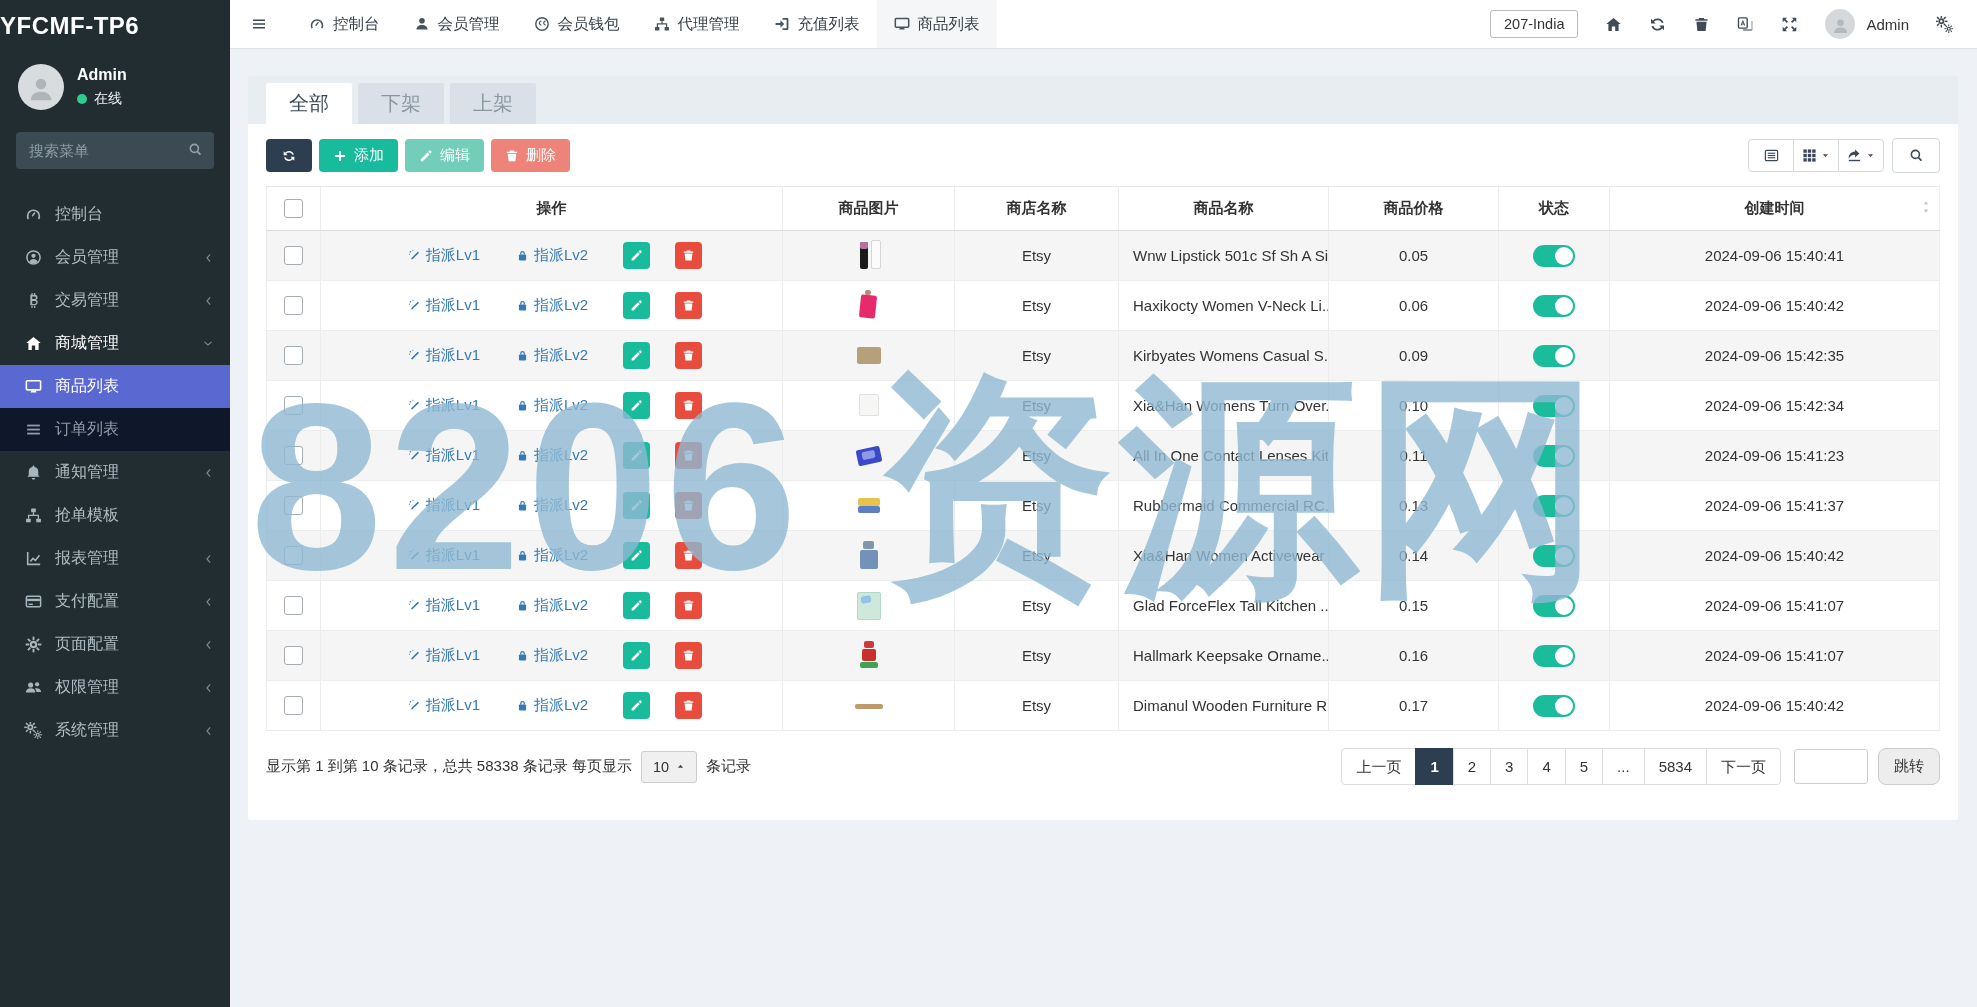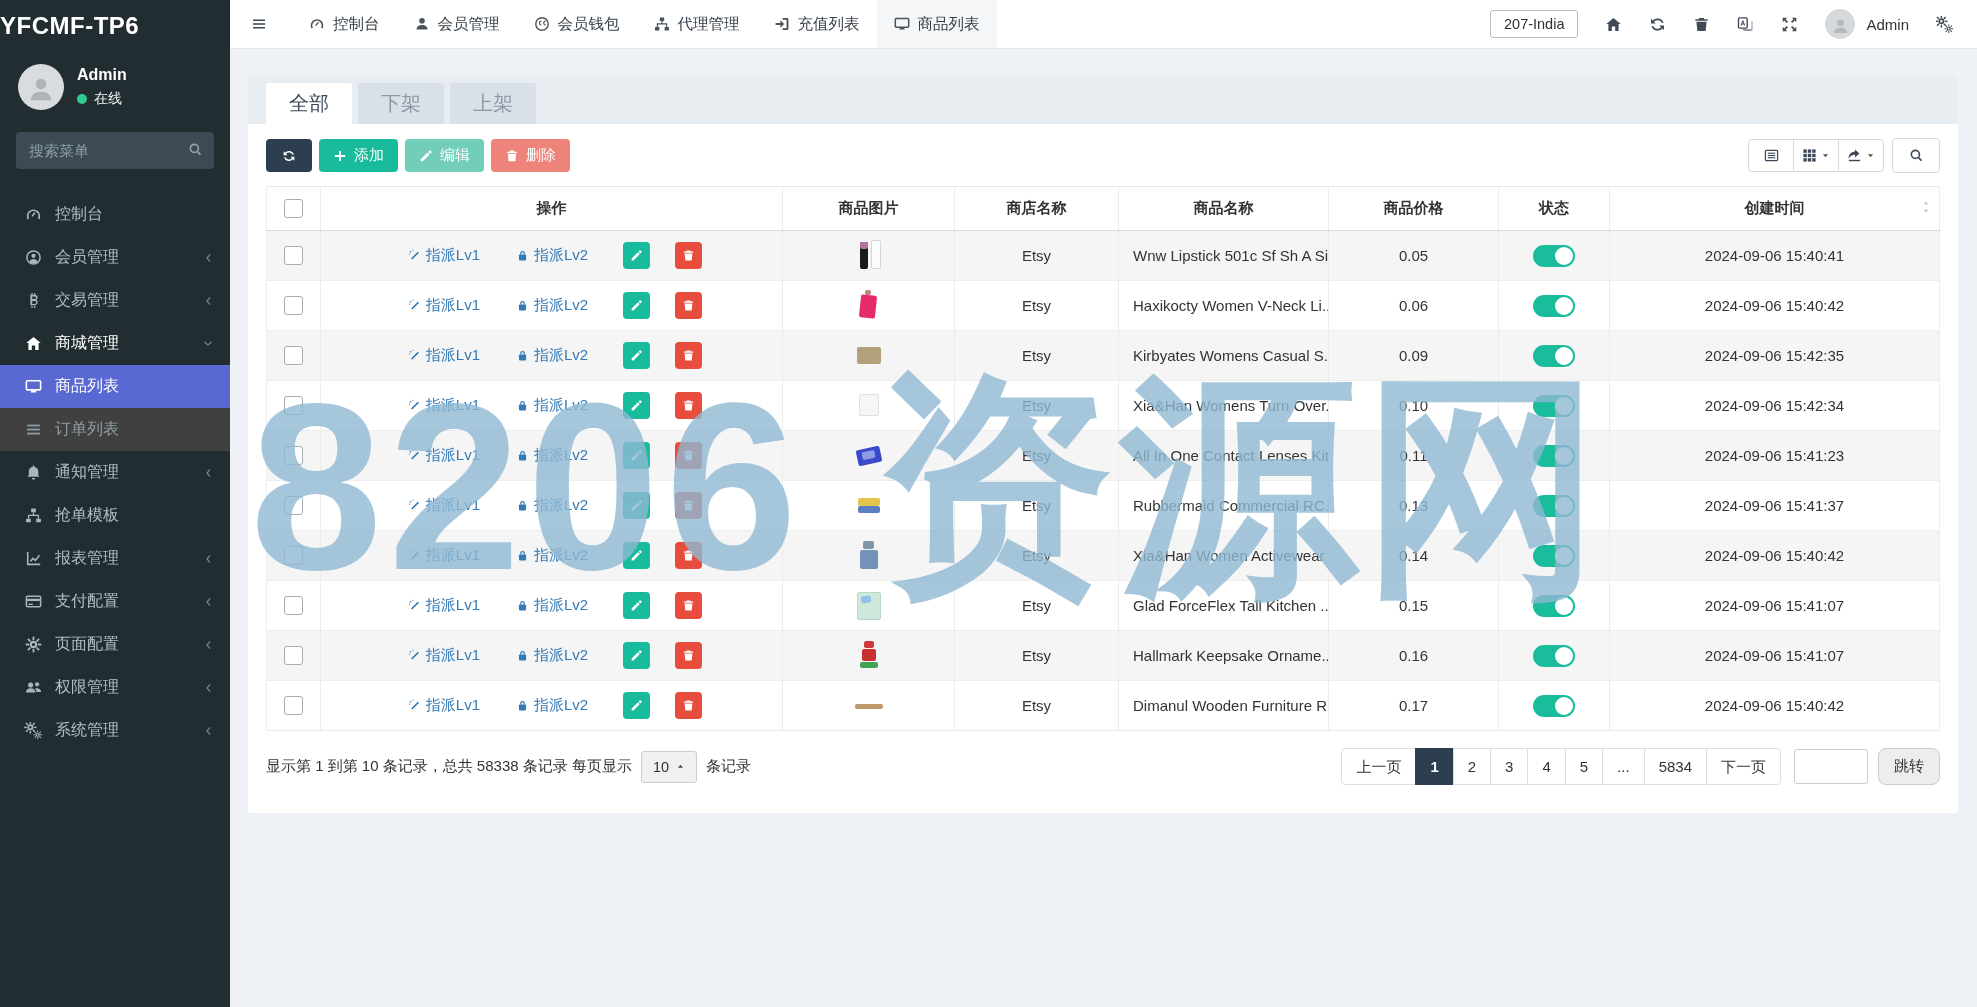--- a/index.html
+++ b/index.html
@@ -22,21 +22,21 @@
   .side-search input::placeholder{color:#8d9da5;}
   .side-search .s-ic{position:absolute;right:11px;top:10px;width:15px;height:15px;color:#93a3ab;}
   #side-menu{flex:1;padding-top:8px;}
   .mi{height:43px;display:flex;align-items:center;padding:0 16px 0 24px;gap:12px;font-size:16px;color:#b0bec5;cursor:pointer;}
   .mi .mi-ic{width:19px;height:17px;color:#a7b6bd;flex:none;}
   .mi .chev{margin-left:auto;width:12px;height:12px;color:#7c8b92;}
   .mi.open{color:#fff;}
   .mi.open .mi-ic{color:#fff;}
   .mi.active{background:#5a68d2;color:#fff;}
   .mi.active .mi-ic{color:#fff;}
-  .mi.submenu{background:#404040;color:#8e9ea6;}
+  .mi.submenu{background:#0f172a;color:#8e9ea6;}
   .mi.submenu .mi-ic{color:#8e9ea6;}
 
   
   .main{flex:1;display:flex;flex-direction:column;position:relative;overflow:hidden;}
   .topbar{height:48px;min-height:48px;background:#fff;border-bottom:1px solid #e0e4e7;display:flex;align-items:stretch;padding-left:20px;}
   .hamburger{align-self:center;width:18px;height:16px;color:#3c4858;margin-right:24px;cursor:pointer;}
   #top-nav{display:flex;align-items:stretch;}
   .nav-item{display:flex;align-items:center;gap:8px;padding:0 17px;font-size:15.5px;color:#374049;cursor:pointer;}
   .nav-item .n-ic{width:16px;height:16px;color:#48535c;}
   .nav-item.active{background:#f4f6f7;}
@@ -85,21 +85,21 @@
   .abtn .b-ic{width:13px;height:13px;}
   .abtn.edit{background:#18bc9c;margin-left:6px;}
   .abtn.del{background:#e74c3c;margin-left:3px;}
   .thumb{width:34px;height:34px;margin:0 auto;position:relative;}
   .thumb div{position:absolute;border-radius:2px;}
   .toggle{width:42px;height:22px;border-radius:11px;background:#1abc9c;position:relative;display:inline-block;vertical-align:middle;cursor:pointer;}
   .toggle::after{content:"";position:absolute;right:2px;top:2px;width:18px;height:18px;border-radius:50%;background:#fff;}
   .sort-ic{position:absolute;right:6px;top:13px;width:14px;height:14px;color:#888;cursor:pointer;}
 
   
-  .tfoot{display:flex;align-items:center;justify-content:space-between;padding:17px 0 28px;font-size:15px;color:#333;}
+  .tfoot{display:flex;align-items:center;justify-content:space-between;padding:17px 0 35px;font-size:15px;color:#333;}
   .summary{display:flex;align-items:center;}
   .pp{display:inline-flex;align-items:center;gap:7px;border:1px solid #ccc;background:#f0f0f0;border-radius:3px;padding:7px 11px;margin:0 9px;font-size:14.5px;cursor:pointer;}
   .pp .p-ic{width:9px;height:9px;color:#444;}
   .pager{display:flex;align-items:center;}
   #pages{display:flex;list-style:none;margin:0;padding:0;}
   .pbox{min-width:16px;text-align:center;padding:0 14px;height:37px;line-height:35px;border:1px solid #ddd;margin-left:-1px;background:#fff;color:#333;font-size:15px;cursor:pointer;box-sizing:border-box;}
   .pbox:first-child{border-radius:4px 0 0 4px;margin-left:0;}
   .pbox:last-child{border-radius:0 4px 4px 0;}
   .pbox.active{background:#2c3e50;border-color:#2c3e50;color:#fff;font-weight:bold;}
   .jump-input{width:74px;height:35px;border:1px solid #ccc;border-radius:3px;margin-left:13px;outline:none;font-family:inherit;font-size:15px;padding:0 8px;box-sizing:border-box;}

